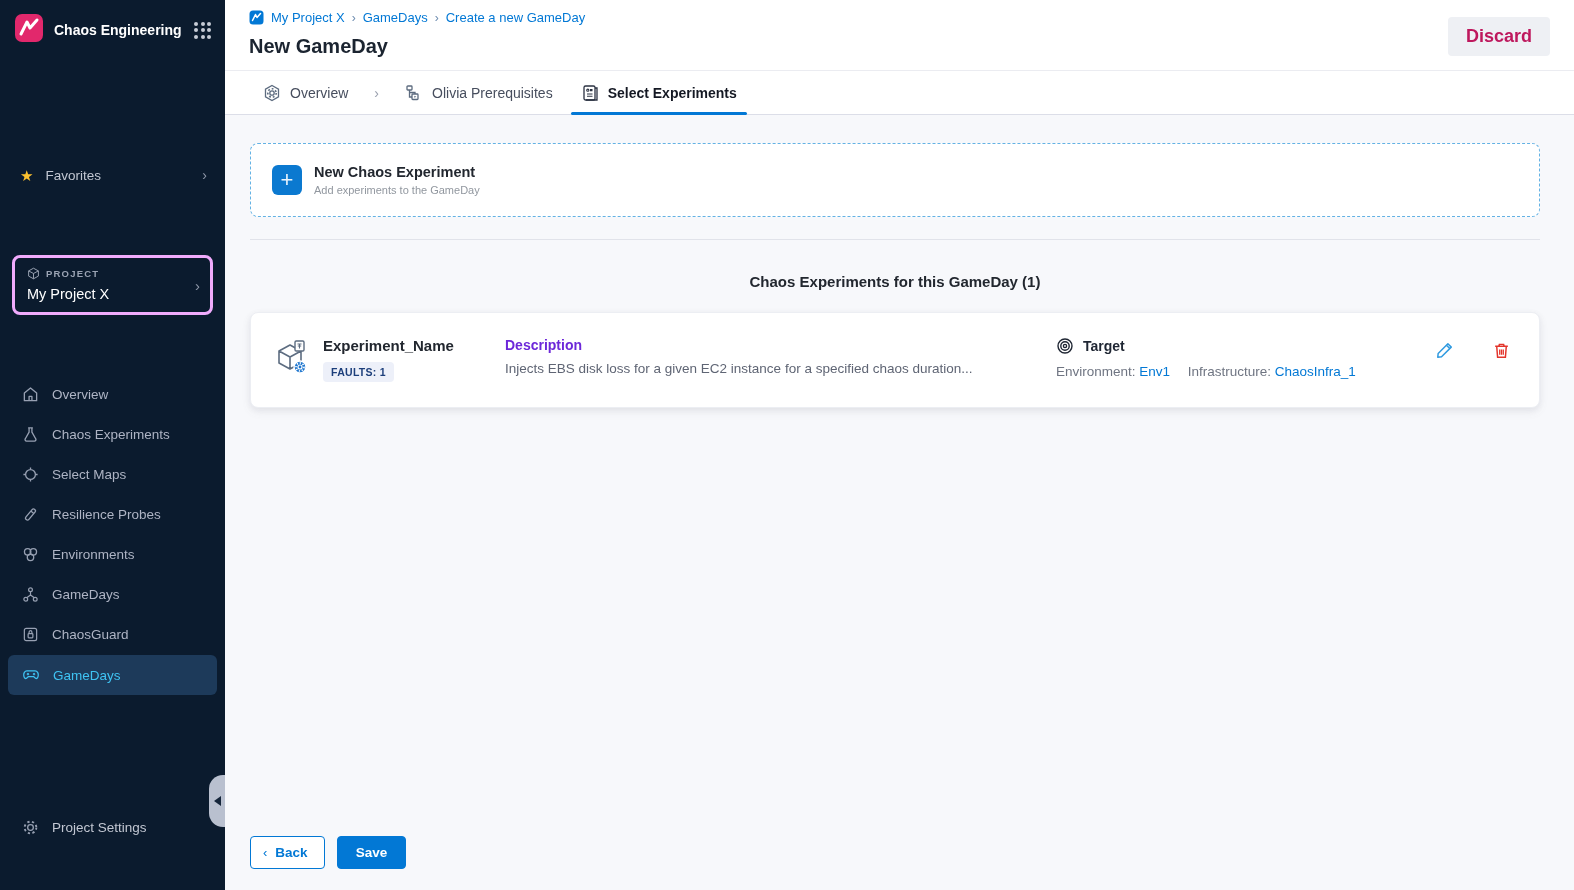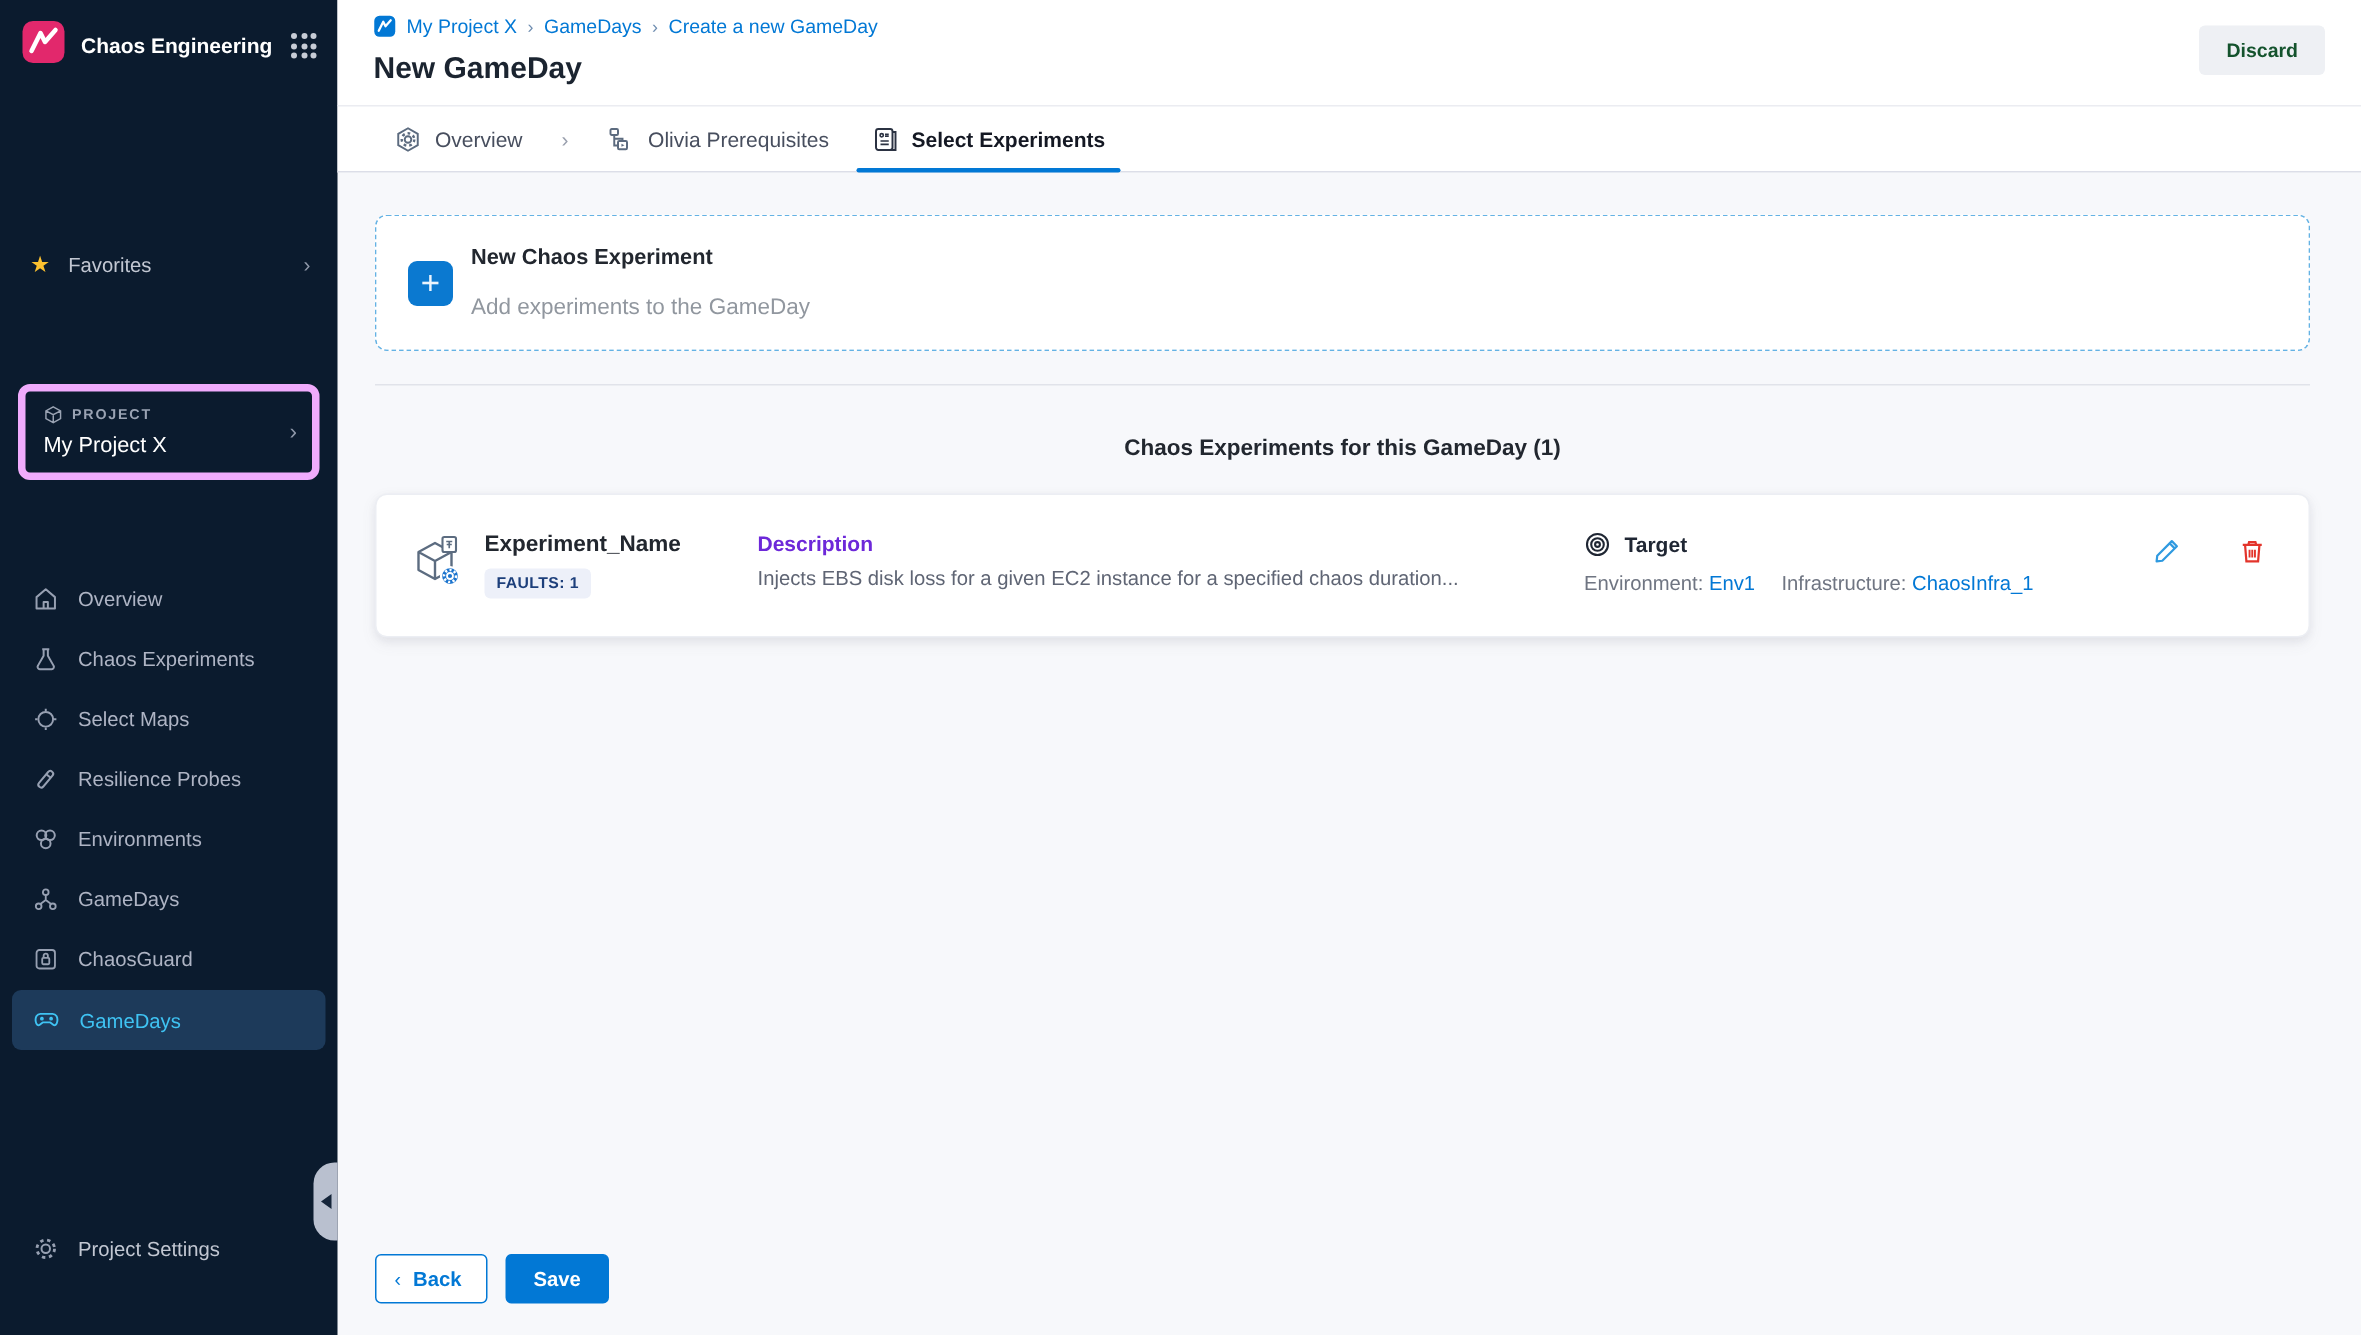--- a/index.html
+++ b/index.html
@@ -15,21 +15,21 @@
   }
   .sb-header { display:flex; align-items:center; gap:10px; padding:13px 14px 12px 14px; }
   .sb-title { color:#fff; font-size:14px; font-weight:700; line-height:1.15; flex:1; }
   .grid-icon { display:grid; grid-template-columns:repeat(3,4px); gap:2.5px; cursor:pointer; }
   .grid-icon i { width:4px; height:4px; border-radius:50%; background:#c7ccd6; }
   .sb-pinkline { height:2px; background:#e2286c; margin:0 10px; border-radius:2px; }
   .sb-fav { display:flex; align-items:center; gap:12px; padding:20px 18px 14px 20px; font-size:13.5px; color:#c2c7d2; cursor:pointer; }
   .star { color:#fcc12f; font-size:15px; line-height:1; }
   .sb-fav .chev { margin-left:auto; color:#8f98a9; font-size:14px; }
   .project-box {
-    margin:14px 12px 4px 12px; border:5px solid #f0abfc; border-radius:8px;
+    margin:14px 12px 4px 12px; border:3px solid #f0abfc; border-radius:8px;
     padding:9px 12px 10px 12px; position:relative; cursor:pointer;
   }
   .project-label { display:flex; align-items:center; gap:6px; font-size:9.5px; letter-spacing:1.2px; color:#9aa3b3; font-weight:700; }
   .project-name { color:#fff; font-size:14.5px; margin-top:6px; }
   .project-box .chev { position:absolute; right:10px; top:50%; transform:translateY(-50%); color:#8f98a9; font-size:15px; }
   .nav { margin-top:12px; padding:0 8px; }
   .nav-item {
     display:flex; align-items:center; gap:13px; padding:11px 14px; border-radius:6px;
     font-size:13.5px; color:#aeb4c4; cursor:pointer; margin-bottom:1px;
   }
@@ -55,40 +55,40 @@
   .collapse-handle .tri { width:0; height:0; border-top:5px solid transparent; border-bottom:5px solid transparent; border-right:7px solid #15253a; }
   
   .main { position:absolute; left:225px; top:0; width:1349px; height:890px; }
   .page-header { background:#fff; padding:10px 24px 0 24px; height:71px; border-bottom:1px solid #ebecf1; position:relative; }
   .breadcrumb { display:flex; align-items:center; gap:7px; font-size:13px; color:#0278d5; }
   .breadcrumb a { color:#0278d5; text-decoration:none; cursor:pointer; }
   .crumb-sep { color:#6e8db0; font-size:12px; }
   .page-title { font-size:20px; font-weight:700; color:#1b2430; margin-top:10px; }
   .discard-btn {
     position:absolute; right:24px; top:17px; background:#eef0f4; border:none; border-radius:4px;
-    padding:9px 18px; font-size:13px; font-weight:600; color:#14532d; cursor:pointer;
+    padding:9px 18px; font-size:18px; font-weight:600; color:#be185d; cursor:pointer;
     font-family:inherit;
   }
   .tabbar { background:#fff; border-bottom:1px solid #dcdee8; display:flex; align-items:stretch; height:44px; padding-left:24px; }
   .tab { display:flex; align-items:center; gap:9px; padding:0 14px; font-size:14px; color:#474e5e; cursor:pointer; position:relative; }
   .tab.active { color:#141823; font-weight:700; }
   .tab.active::after { content:""; position:absolute; left:4px; right:4px; bottom:-1px; height:3px; background:#0278d5; border-radius:2px; }
   .tab-sep { display:flex; align-items:center; color:#9aa0ae; font-size:14px; padding:0 12px; }
   .content { padding:28px 34px 0 25px; }
   
   .add-box {
     border:1.6px dashed #64b2e4; border-radius:8px; background:#fff;
     display:flex; align-items:center; gap:12px; padding:20px 21px; cursor:pointer;
   }
   .plus-tile {
     width:30px; height:30px; border-radius:6px; background:#0b79d0; color:#eaf4fd;
     font-size:22px; font-weight:400; display:flex; align-items:center; justify-content:center; line-height:1;
   }
   .add-title { font-size:14.5px; font-weight:700; color:#22272f; }
-  .add-sub { font-size:15px; color:#91979f; margin-top:16px; }
+  .add-sub { font-size:11px; color:#91979f; margin-top:4px; }
   .content-divider { height:1px; background:#e1e3ea; margin:22px 0 0 0; }
   .section-title { font-size:15px; font-weight:700; color:#22272f; margin:33px 0 0 0;text-align:center; }
   
   .exp-card {
     margin-top:22px; background:#fff; border:1px solid #eceef3; border-radius:8px;
     box-shadow:0 2px 6px rgba(40,41,61,.06), 0 4px 10px rgba(96,97,112,.08);
     display:flex; align-items:flex-start; padding:24px 18px 24px 20px; height:96px;
   }
   .exp-icon-wrap { width:52px; position:relative; }
   .exp-name-col { width:182px; }

